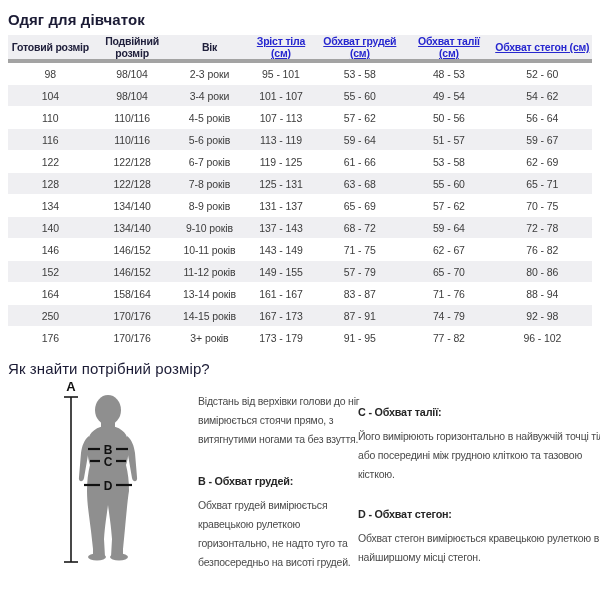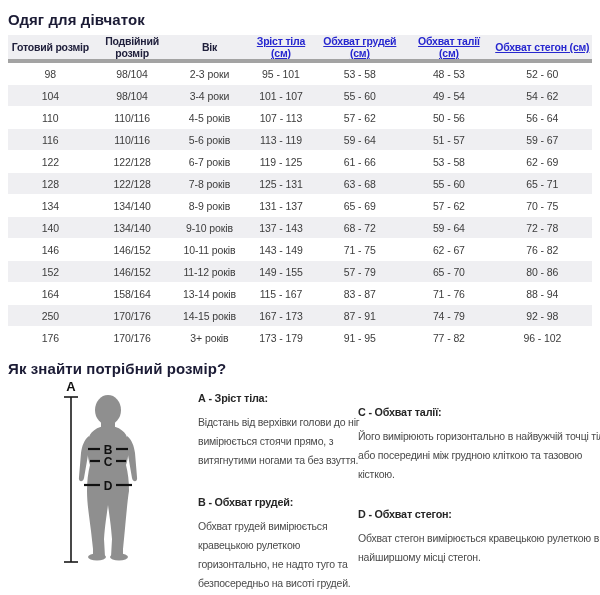--- a/index.html
+++ b/index.html
@@ -33,21 +33,21 @@
   table.size-table th.link {
     color:var(--link,#2626cf); text-decoration:underline; cursor:pointer;
   }
   table.size-table td {
     height:21px; text-align:center; color:#3c3c3c;
     letter-spacing:-0.1px; border-bottom:1px solid #fff; padding:0 2px;
   }
   table.size-table tbody tr:nth-child(even) td { background:var(--stripe,#efeff2); }
 
   h2.guide-title {
-    font-size:15px; font-weight:bold; color:#1b1b35;
+    font-size:15px; font-weight:normal; color:#1b1b35;
     margin:11px 0 0 0; letter-spacing:0.1px;
   }
 
   .guide { display:flex; align-items:flex-start; margin-top:2px; }
   .figure-wrap { width:190px; flex:none; }
   .figure-wrap svg { display:block; margin-left:30px; }
 
   .guide-col { font-size:10.5px; letter-spacing:-0.2px; }
   .guide-col-1 { width:152px; flex:none; margin-top:13px; }
   .guide-col-2 { flex:1; margin-top:27px; margin-left:8px; }
@@ -176,21 +176,21 @@
           <td>11-12 років</td>
           <td>149 - 155</td>
           <td>57 - 79</td>
           <td>65 - 70</td>
           <td>80 - 86</td>
         </tr>
         <tr>
           <td>164</td>
           <td>158/164</td>
           <td>13-14 років</td>
-          <td>115 - 167</td>
+          <td>161 - 167</td>
           <td>83 - 87</td>
           <td>71 - 76</td>
           <td>88 - 94</td>
         </tr>
         <tr>
           <td>250</td>
           <td>170/176</td>
           <td>14-15 років</td>
           <td>167 - 173</td>
           <td>87 - 91</td>
@@ -248,21 +248,20 @@
         <g font-size="12" font-weight="bold" fill="#111" text-anchor="middle">
           <text x="70" y="74.5">B</text>
           <text x="70" y="86.5">C</text>
           <text x="70" y="110.5">D</text>
         </g>
       </svg>
     </div>
 
     <div class="guide-col guide-col-1">
       <div class="guide-block">
-        <div class="bh">А - Зріст тіла:</div>
         <p>Відстань від верхівки голови до ніг
 вимірюється стоячи прямо, з
 витягнутими ногами та без взуття.</p>
       </div>
       <div class="guide-block">
         <div class="bh">В - Обхват грудей:</div>
         <p>Обхват грудей вимірюється
 кравецькою рулеткою
 горизонтально, не надто туго та
 безпосередньо на висоті грудей.</p>

